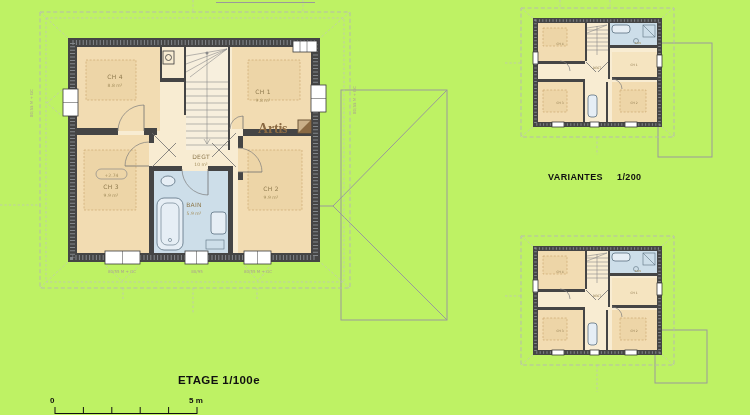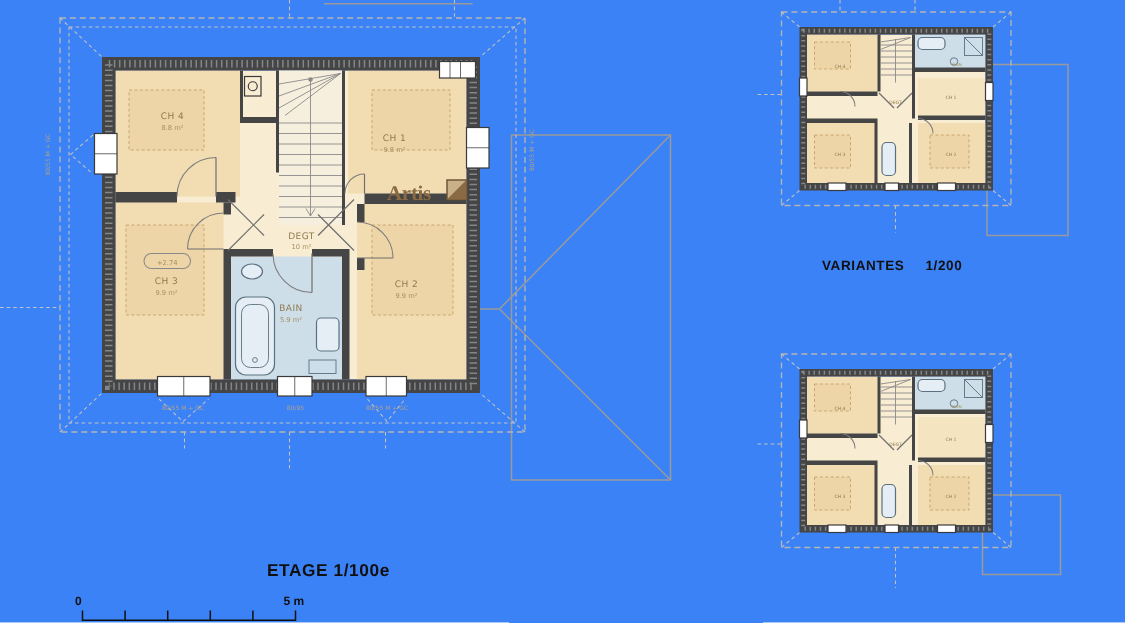--- a/index.html
+++ b/index.html
@@ -1,16 +1,16 @@
 <!DOCTYPE html>
 <html><head>
 <meta charset="utf-8">
 <style>
   html,body{margin:0;padding:0;background:#ffffff;}
-  .stage{position:relative;width:750px;height:415px;background:#3b82f6;overflow:hidden;
+  .stage{position:relative;width:750px;height:415px;background:#bef264;overflow:hidden;
          font-family:"DejaVu Sans",sans-serif;}
   svg{position:absolute;top:0;left:0;}
   svg text{font-family:"DejaVu Sans",sans-serif;}
   .wallfill{fill:#454545;}
   .hatch{fill:none;stroke:#8d9296;stroke-dasharray:1 2.4;opacity:.85;}
   .thin{fill:none;stroke:#3a3a3a;stroke-width:.8;}
   .grayl{fill:none;stroke:#9a9a9a;stroke-width:1;}
   .dash{fill:none;stroke:#b5b5b5;stroke-width:.9;stroke-dasharray:4 2.6;}
   .dash2{fill:none;stroke:#c2c2c2;stroke-width:.7;stroke-dasharray:2.4 2;}
   .arc{fill:none;stroke:#7c7c7c;stroke-width:.7;}

